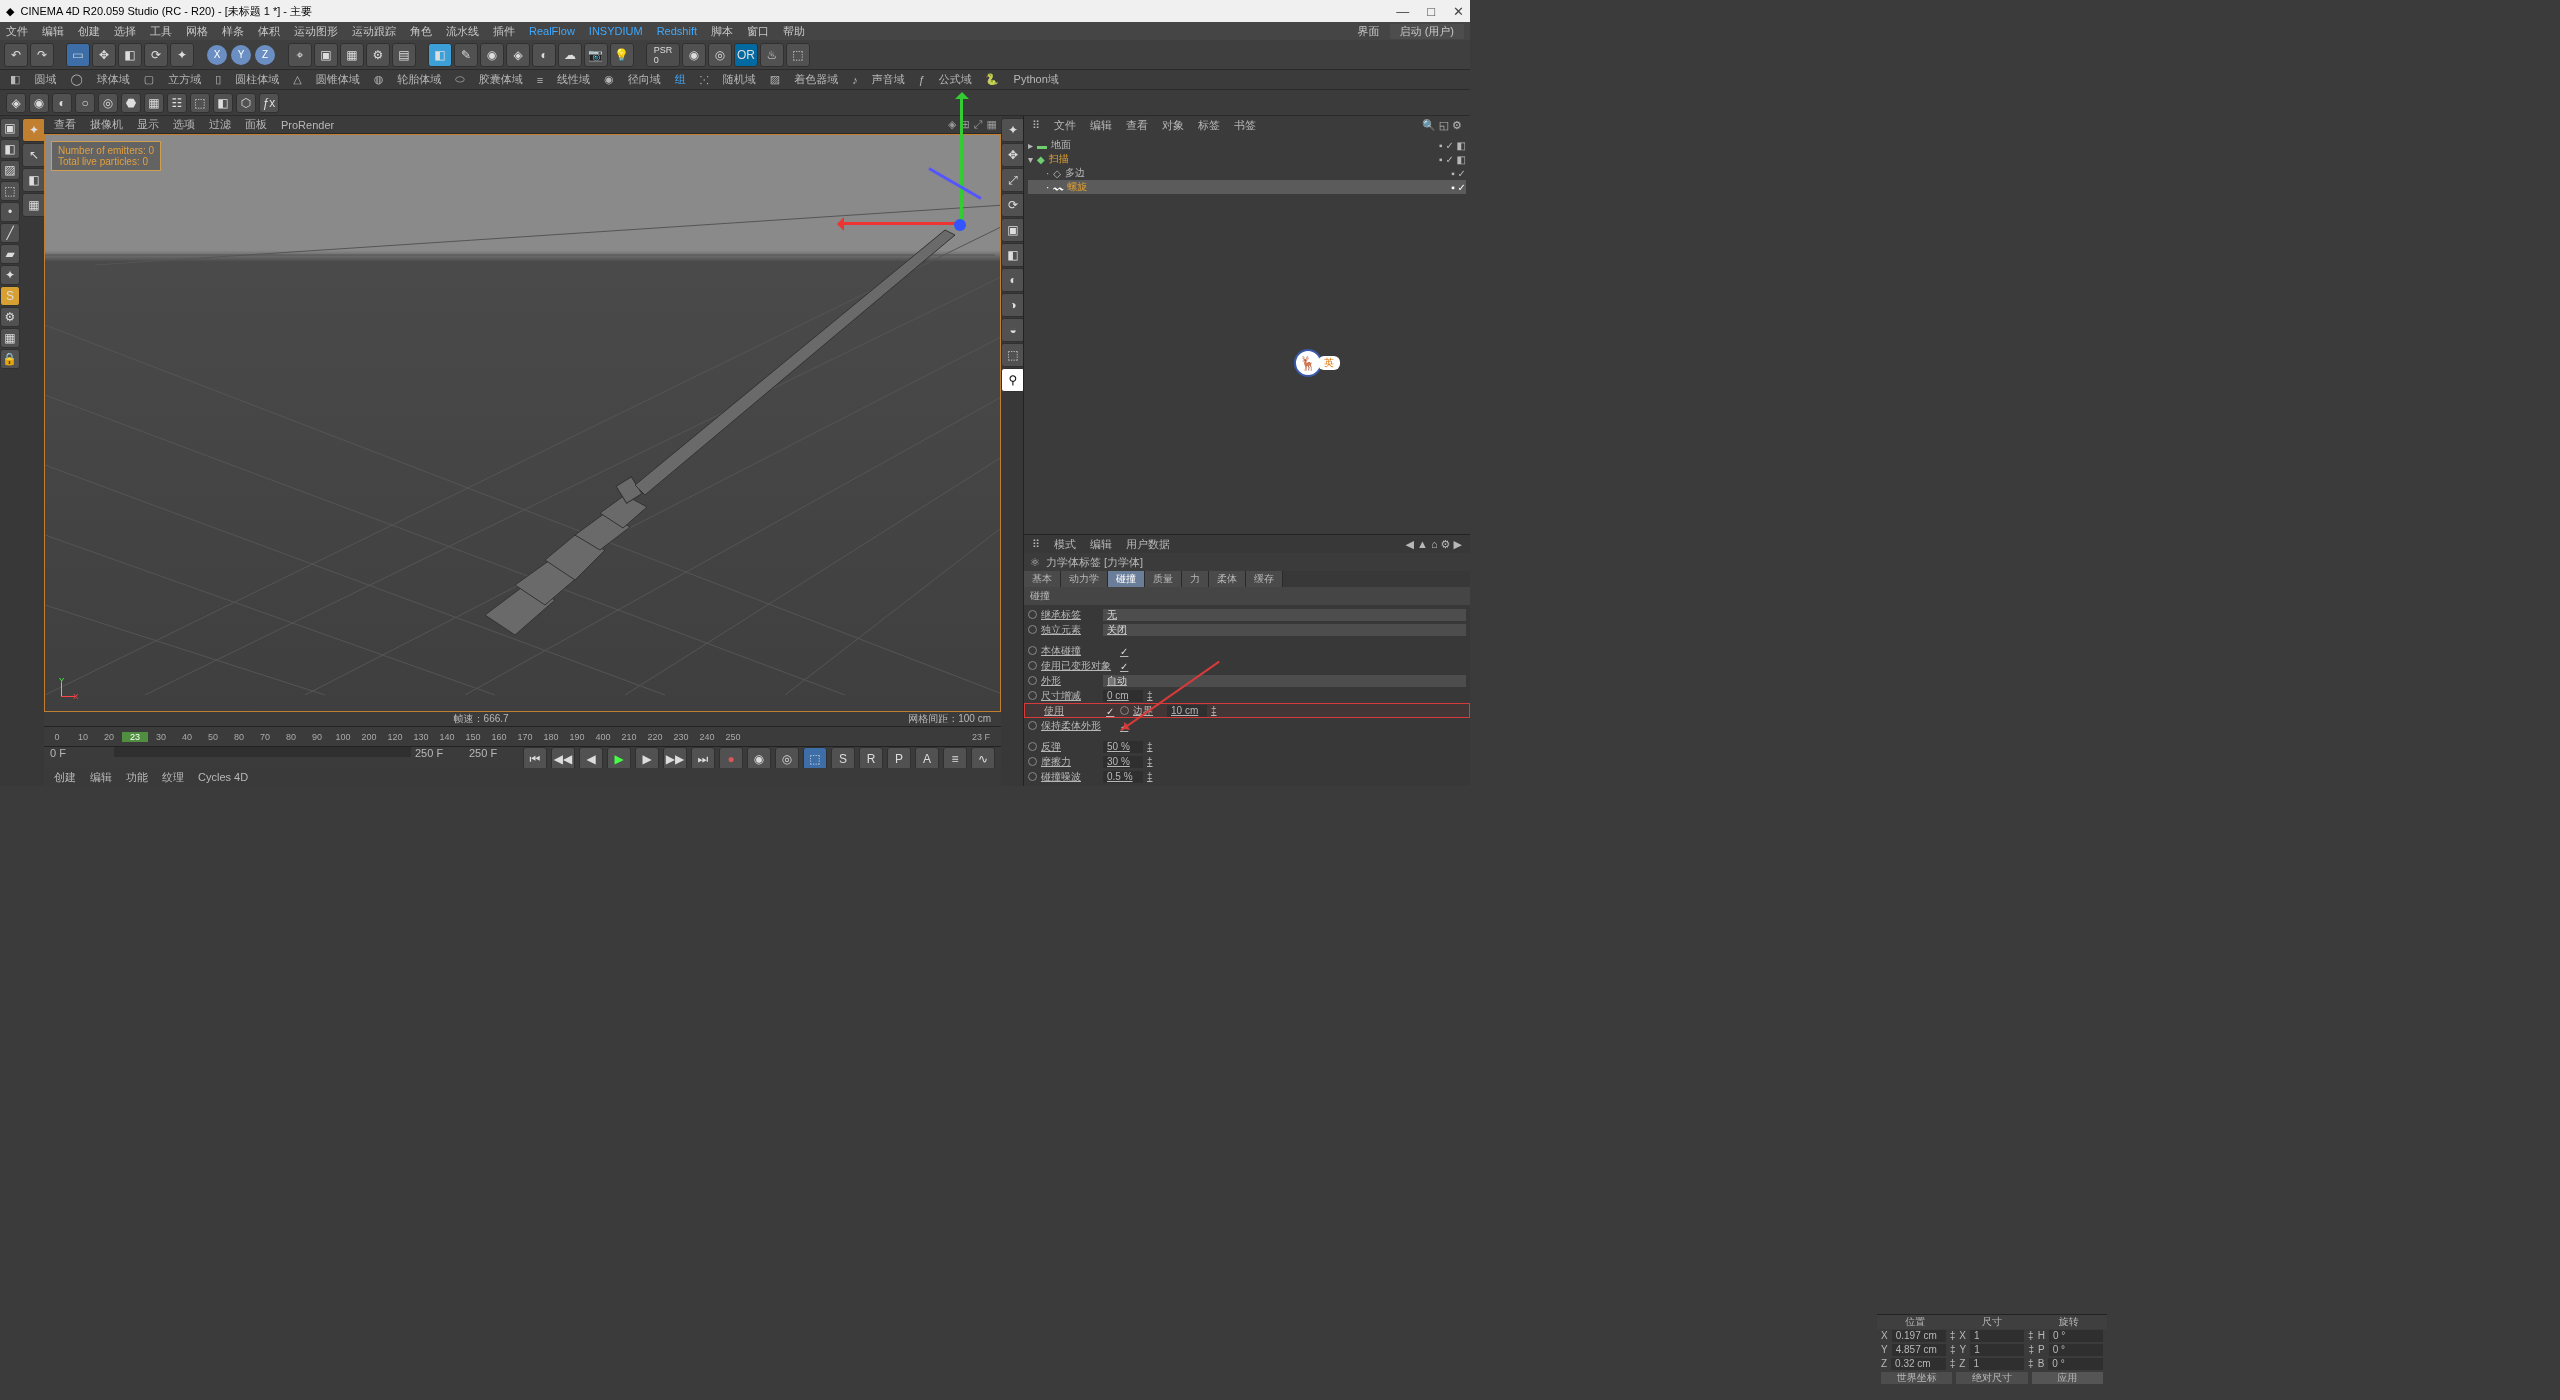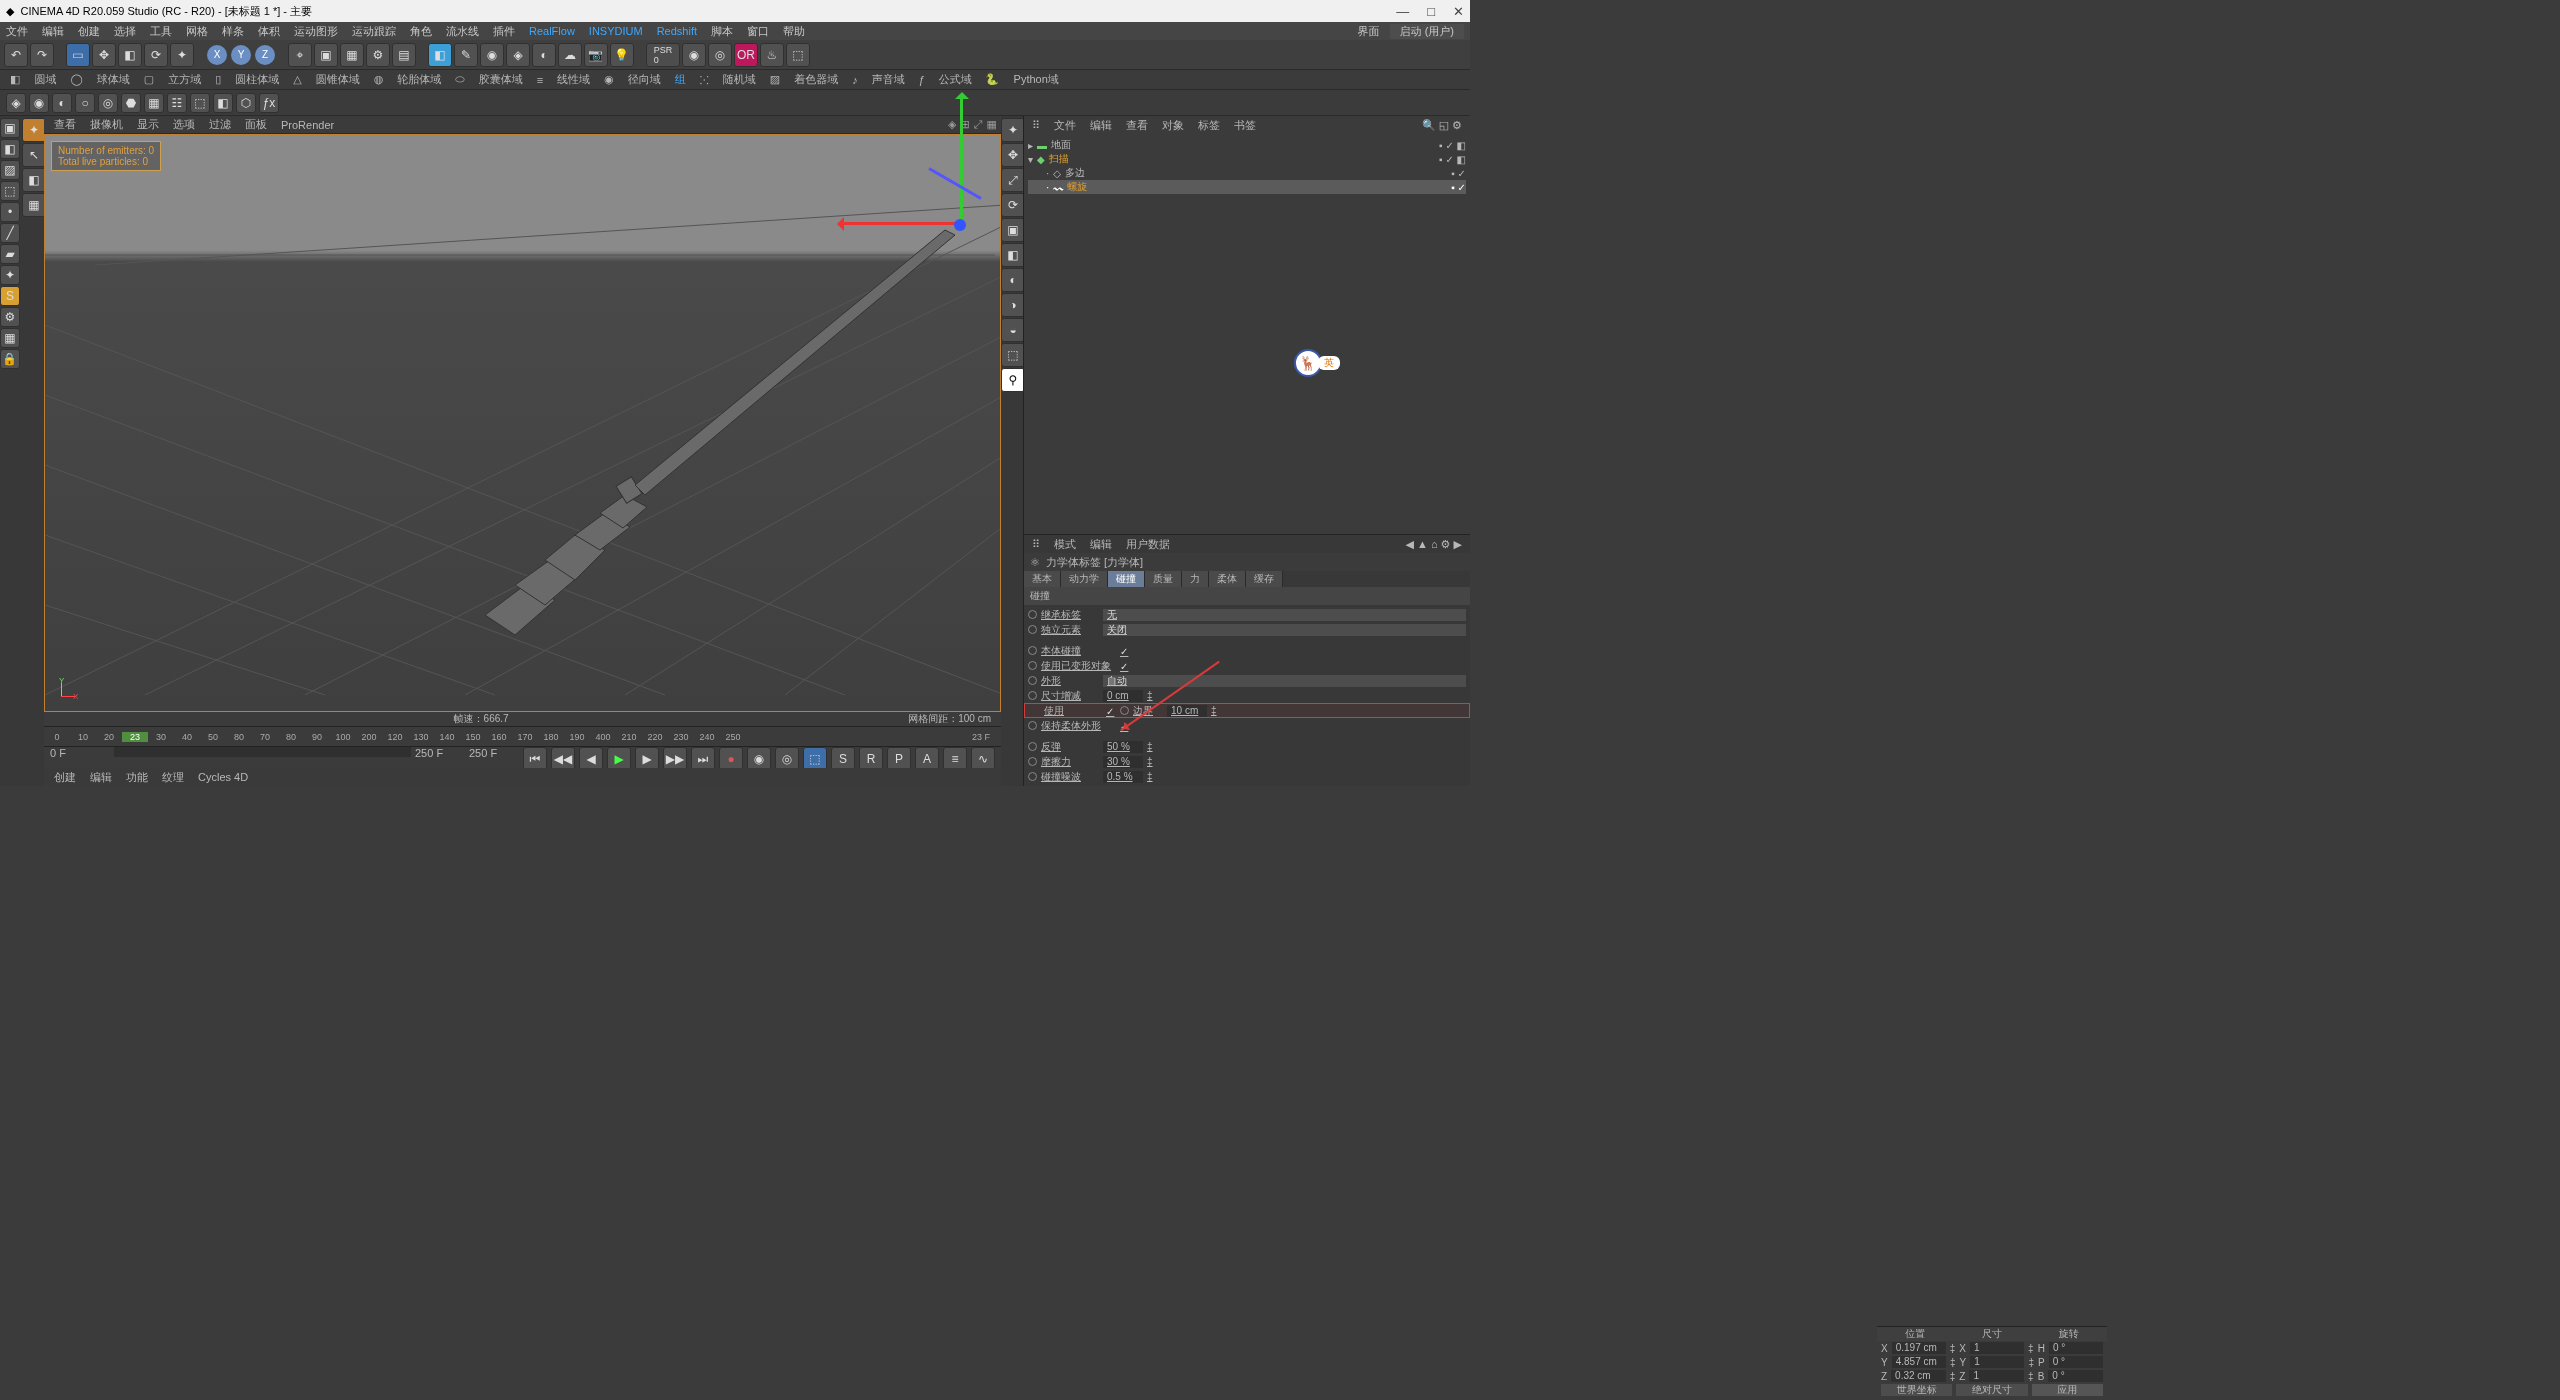--- a/index.html
+++ b/index.html
@@ -141,21 +141,21 @@
   <div class="tbtn">◉</div>
   <div class="tbtn">◈</div>
   <div class="tbtn">◐</div>
   <div class="tbtn">☁</div>
   <div class="tbtn">📷</div>
   <div class="tbtn">💡</div>
   <div style="width:8px"></div>
   <div class="tbtn" style="width:34px;background:#4d4d4d;font-size:9px;">PSR<br>0</div>
   <div class="tbtn">◉</div>
   <div class="tbtn">◎</div>
-  <div class="tbtn" style="background:#be185d">OR</div>
+  <div class="tbtn" style="background:#0369a1">OR</div>
   <div class="tbtn">♨</div>
   <div class="tbtn">⬚</div>
 </div>
 
 <div class="subbar">
   <span>◧</span>
   <span>圆域</span>
   <span>◯</span>
     <span>球体域</span>
   <span>▢</span>
@@ -350,21 +350,21 @@
     </div>
 
     <div class="statusrow">
       <span>创建</span>
       <span>编辑</span>
       <span>功能</span>
       <span>纹理</span>
       <span>Cycles 4D</span>
     </div>
 
-    <div class="coordpanel" style="margin-left:auto;width:230px;position:absolute;right:453px;bottom:4px;background:#3b3b3b;">
+    <div class="coordpanel" style="margin-left:auto;width:230px;position:absolute;right:453px;bottom:16px;background:#3b3b3b;align-items:center;">
       <div style="width:230px">
         <div style="display:flex">
           <div class="coordhdr" style="flex:1">位置</div>
           <div class="coordhdr" style="flex:1">尺寸</div>
           <div class="coordhdr" style="flex:1">旋转</div>
         </div>
         <div class="crow">
             <span>X</span>
             <span class="val">0.197 cm</span>
             <span>‡</span>

